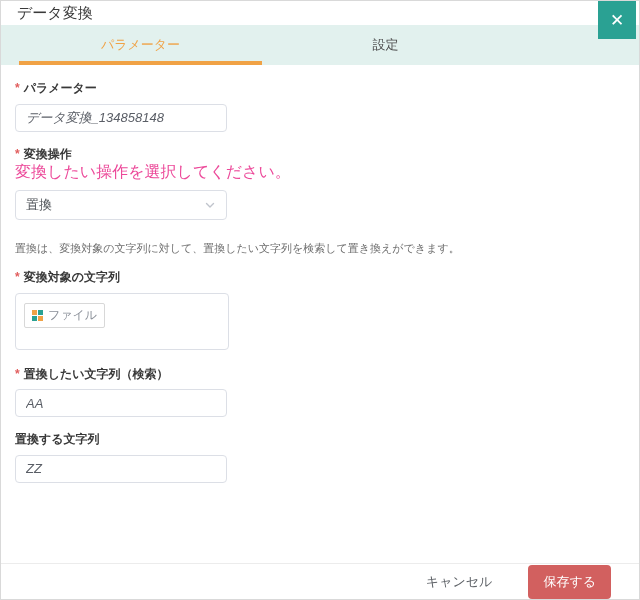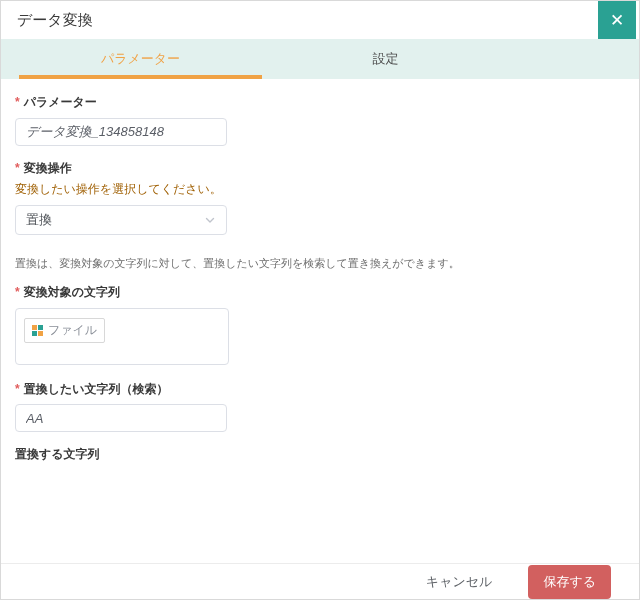--- a/index.html
+++ b/index.html
@@ -3,21 +3,21 @@
 <meta charset="utf-8">
 <style>
   html,body{margin:0;padding:0;background:#f4f4f4;}
   *{box-sizing:border-box;}
   .modal{
     width:640px;height:600px;background:#fff;position:relative;overflow:hidden;
     border:1px solid #d9d9d9;
     font-family:"Liberation Sans","DejaVu Sans",sans-serif;
   }
   
-  .header{height:38px;display:flex;align-items:center;padding-left:16px;}
+  .header{height:24px;display:flex;align-items:center;padding-left:16px;}
   .title{font-size:15px;color:#3a3a3a;}
   .close-btn{
     position:absolute;top:0;right:3px;width:38px;height:38px;
     background:var(--accent-teal);border:none;padding:0;cursor:pointer;
     display:flex;align-items:center;justify-content:center;
   }
   .close-btn span{color:#fff;font-size:17px;line-height:1;font-weight:400;}
   
   .tabbar{height:40px;background:var(--tabbar-bg);display:flex;padding-left:17px;}
   .tab{
@@ -26,21 +26,21 @@
   }
   .tab.active{color:var(--accent-orange);text-align:center;}
   .tab.active::after{
     content:"";position:absolute;left:1px;right:1px;bottom:0;height:4px;
     background:var(--accent-orange);
   }
   
   .content{padding:16px 16px 0 14px;}
   .label-row{display:flex;align-items:flex-start;gap:4px;font-size:12px;font-weight:bold;color:#383838;line-height:1.3;}
   .req{color:var(--required-red);font-weight:bold;}
-  .desc{font-size:12px;color:#a16207;margin-top:5px;}
+  .desc{font-size:16px;color:#ec4899;}
   .text-input{
     display:block;width:212px;height:28px;border:1px solid var(--border-gray);
     border-radius:4px;padding:0 10px;font-size:13px;color:#5a5e66;background:#fff;
     margin-top:7px;font-family:inherit;outline:none;font-style:italic;
   }
   .select{
     width:212px;height:30px;border:1px solid var(--border-gray);border-radius:4px;
     display:flex;align-items:center;justify-content:space-between;padding:0 10px;
     font-size:13px;color:#4f5358;margin-top:7px;background:#fff;cursor:pointer;
   }
@@ -144,20 +144,21 @@
         <span class="req">*</span>
         <span>置換したい文字列（検索）</span>
       </div>
       <input class="text-input" value="AA" style="">
     </div>
 
     <div class="field f-replace">
       <div class="label-row">
         <span>置換する文字列</span>
       </div>
+      <input class="text-input" value="ZZ" style="">
     </div>
 
   </div>
 
   <div class="footer">
     <button class="cancel-btn">キャンセル</button>
     <button class="save-btn">保存する</button>
   </div>
 
 </div>

